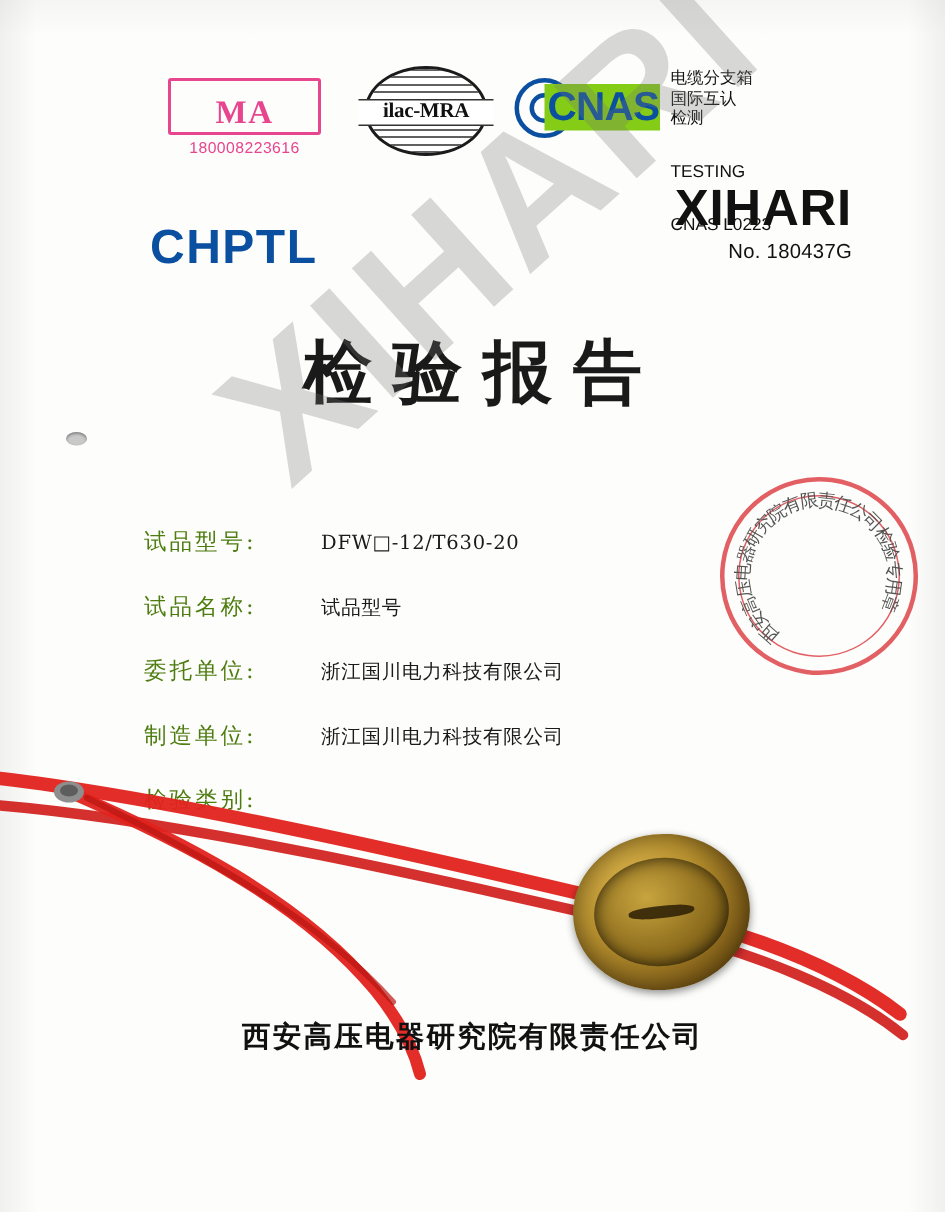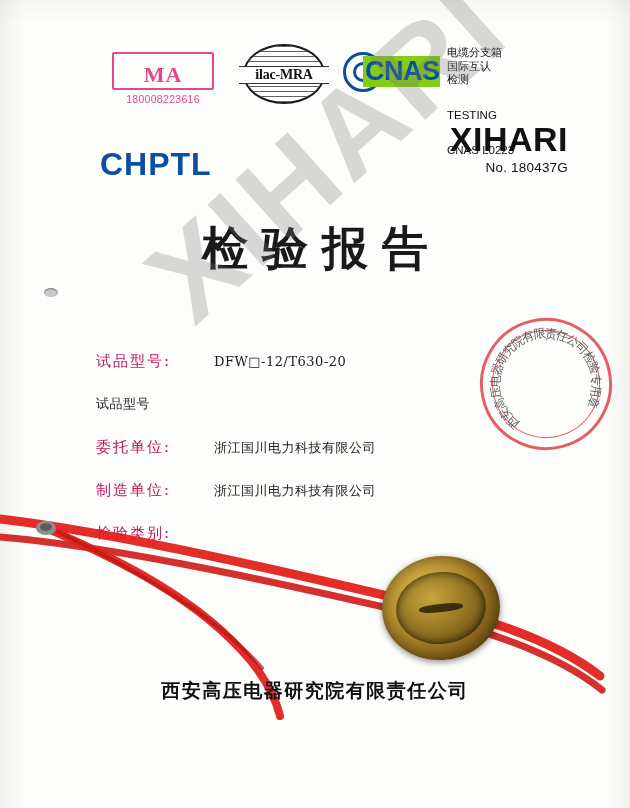--- a/index.html
+++ b/index.html
@@ -249,21 +249,21 @@
   .field-row {
     display: flex;
     align-items: baseline;
     height: 43px;
   }
   .field-label {
     width: 118px;
     font-family: "DejaVu Serif", serif;
     font-size: 15px;
     letter-spacing: 2px;
-    color: #be185d;
+    color: #4d7c0f;
     white-space: nowrap;
   }
   .field-value {
     font-family: "DejaVu Serif", serif;
     font-size: 13px;
     color: #1a1a1a;
     letter-spacing: 0.5px;
     white-space: nowrap;
   }
 
@@ -436,20 +436,21 @@
         <span style="left: 40.9576px; top: 28.6788px; transform: translate(-50%, -50%) rotate(125deg);">章</span>
       </div>
   </div>
 
   <div class="fields">
     <div class="field-row">
       <div class="field-label">试品型号:</div>
       <div class="field-value">DFW□-12/T630-20</div>
     </div>
     <div class="field-row">
+      <div class="field-label">试品名称:</div>
       <div class="field-value">试品型号</div>
     </div>
     <div class="field-row">
       <div class="field-label">委托单位:</div>
       <div class="field-value">浙江国川电力科技有限公司</div>
     </div>
     <div class="field-row">
       <div class="field-label">制造单位:</div>
       <div class="field-value">浙江国川电力科技有限公司</div>
     </div>

